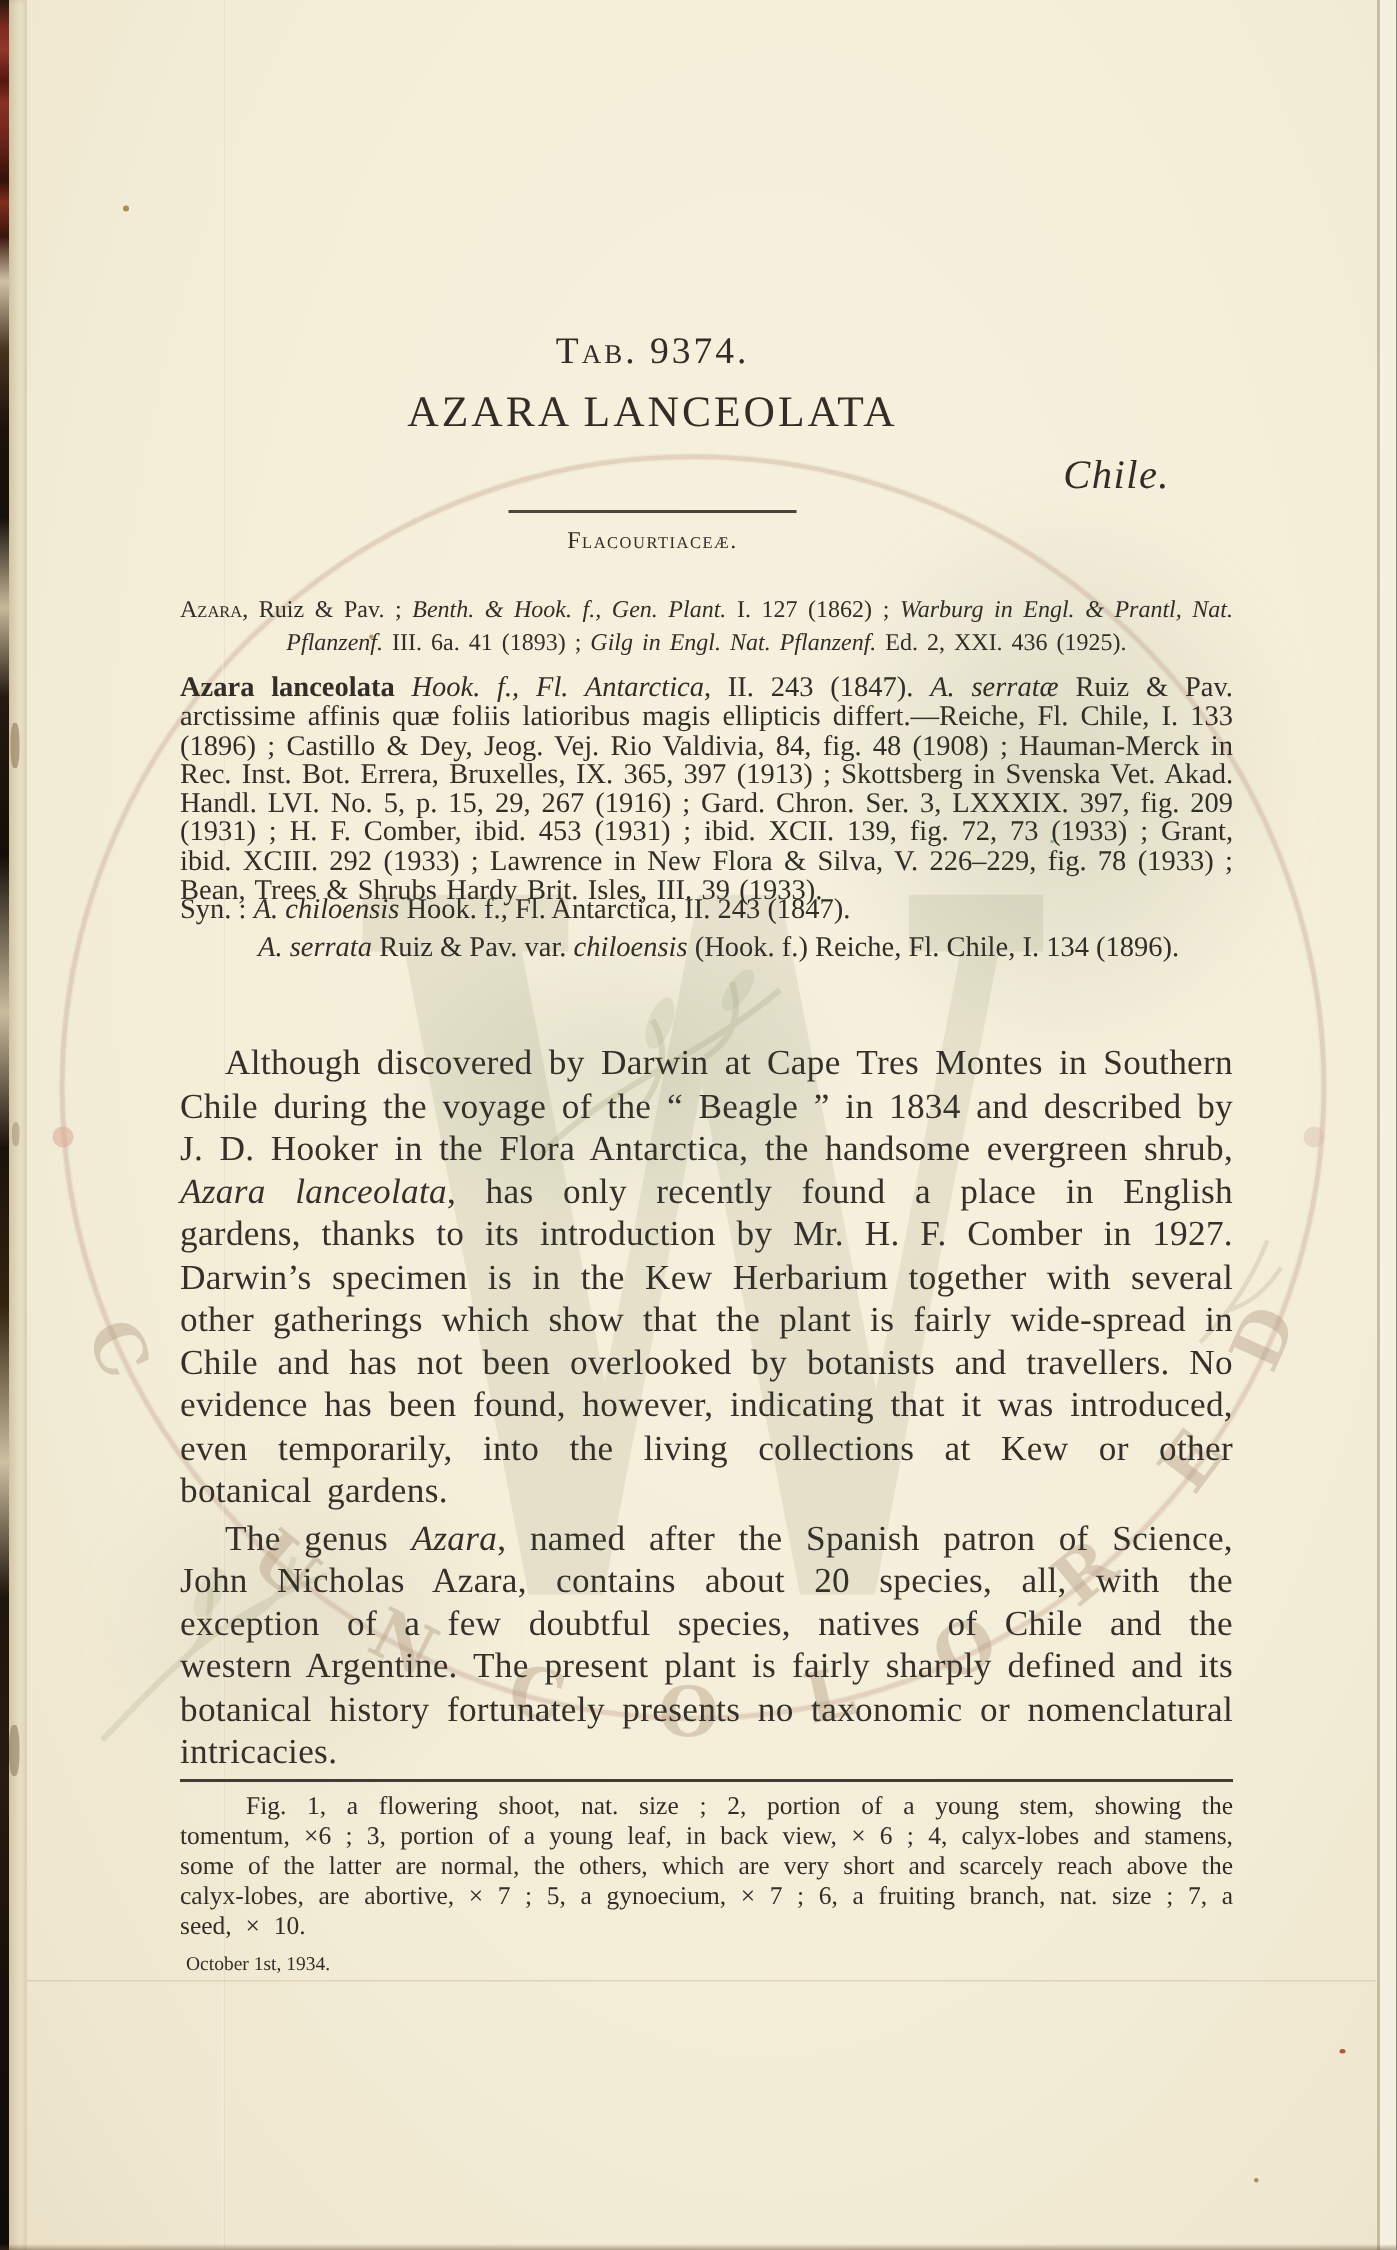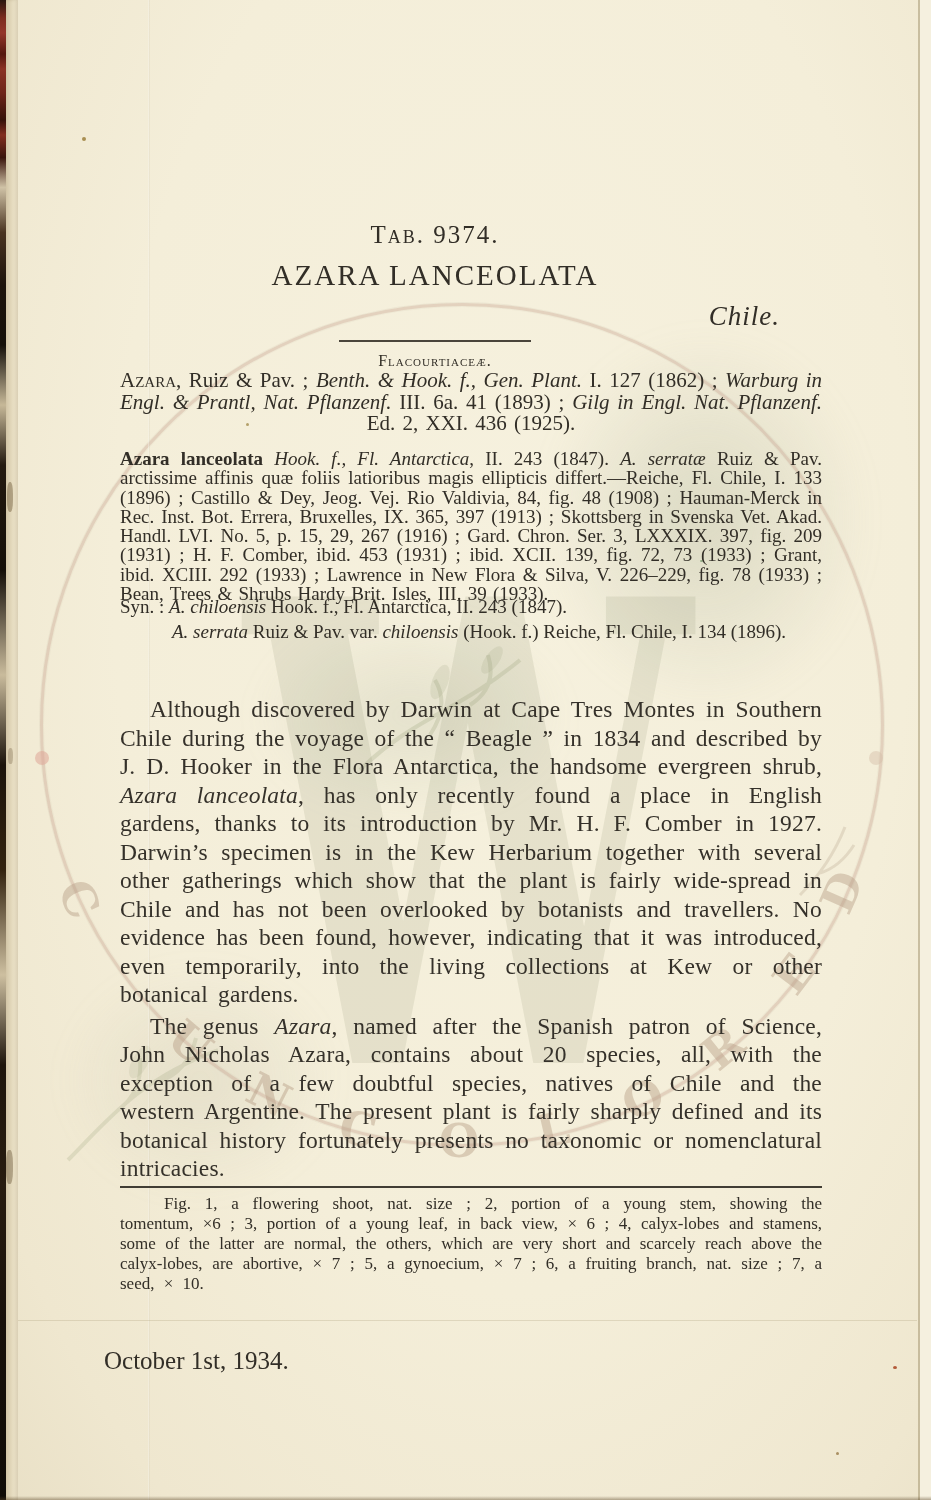--- a/index.html
+++ b/index.html
@@ -63,30 +63,30 @@
   .heading-block{position:absolute;left:90px;width:690px;text-align:center;z-index:3;}
   .tab-line{top:221px;font-size:25px;letter-spacing:2px;}
   .sc{font-variant:small-caps;}
   .it{font-style:italic;}
   .bd{font-weight:bold;}
   .plate-title{top:259px;font-size:29px;letter-spacing:2px;}
   .region-sub{top:301px;font-size:27px;font-style:italic;letter-spacing:1px;text-align:right;}
   .rule1{position:absolute;left:339px;top:340px;width:192px;height:2px;background:#4a453b;z-index:3;}
   .family{top:352px;font-size:16px;letter-spacing:1px;}
   .col{position:absolute;left:120px;width:702px;z-index:3;}
-  .citation{top:370px;font-size:21px;line-height:21.5px;text-align:justify;text-align-last:center;word-spacing:2px;}
+  .citation{top:396px;font-size:16px;line-height:21.5px;text-align:justify;text-align-last:center;word-spacing:2px;}
   .species{top:449px;font-size:19px;line-height:19.3px;text-align:justify;word-spacing:1.5px;}
   .syns{top:597px;font-size:19px;line-height:20.5px;}
   .syn-item{margin:0 0 4px 0;}
   .syn-indent{padding-left:86px;text-indent:-34px;}
   .bodytext{top:695px;font-size:23.5px;line-height:28.5px;text-align:justify;word-spacing:4px;letter-spacing:.2px;color:#35312a;}
   .bodytext p{margin:0 0 3px 0;text-indent:30px;}
   .rule2{position:absolute;left:120px;top:1186px;width:702px;height:2px;background:#413d34;z-index:3;}
   .footnote{top:1194px;font-size:17px;line-height:20px;text-align:justify;text-indent:44px;word-spacing:5px;}
-  .imprint{position:absolute;left:104px;top:1301px;font-size:25px;z-index:3;margin-top:46px;}
+  .imprint{position:absolute;left:124px;top:1301px;font-size:13px;z-index:3;}
 </style>
 </head>
 <body>
 
 <div class="page">
 
   <div class="wm">
     <div class="wm-blob blob1"></div>
     <div class="wm-blob blob2"></div>
     <div class="wm-blob blob3"></div>

